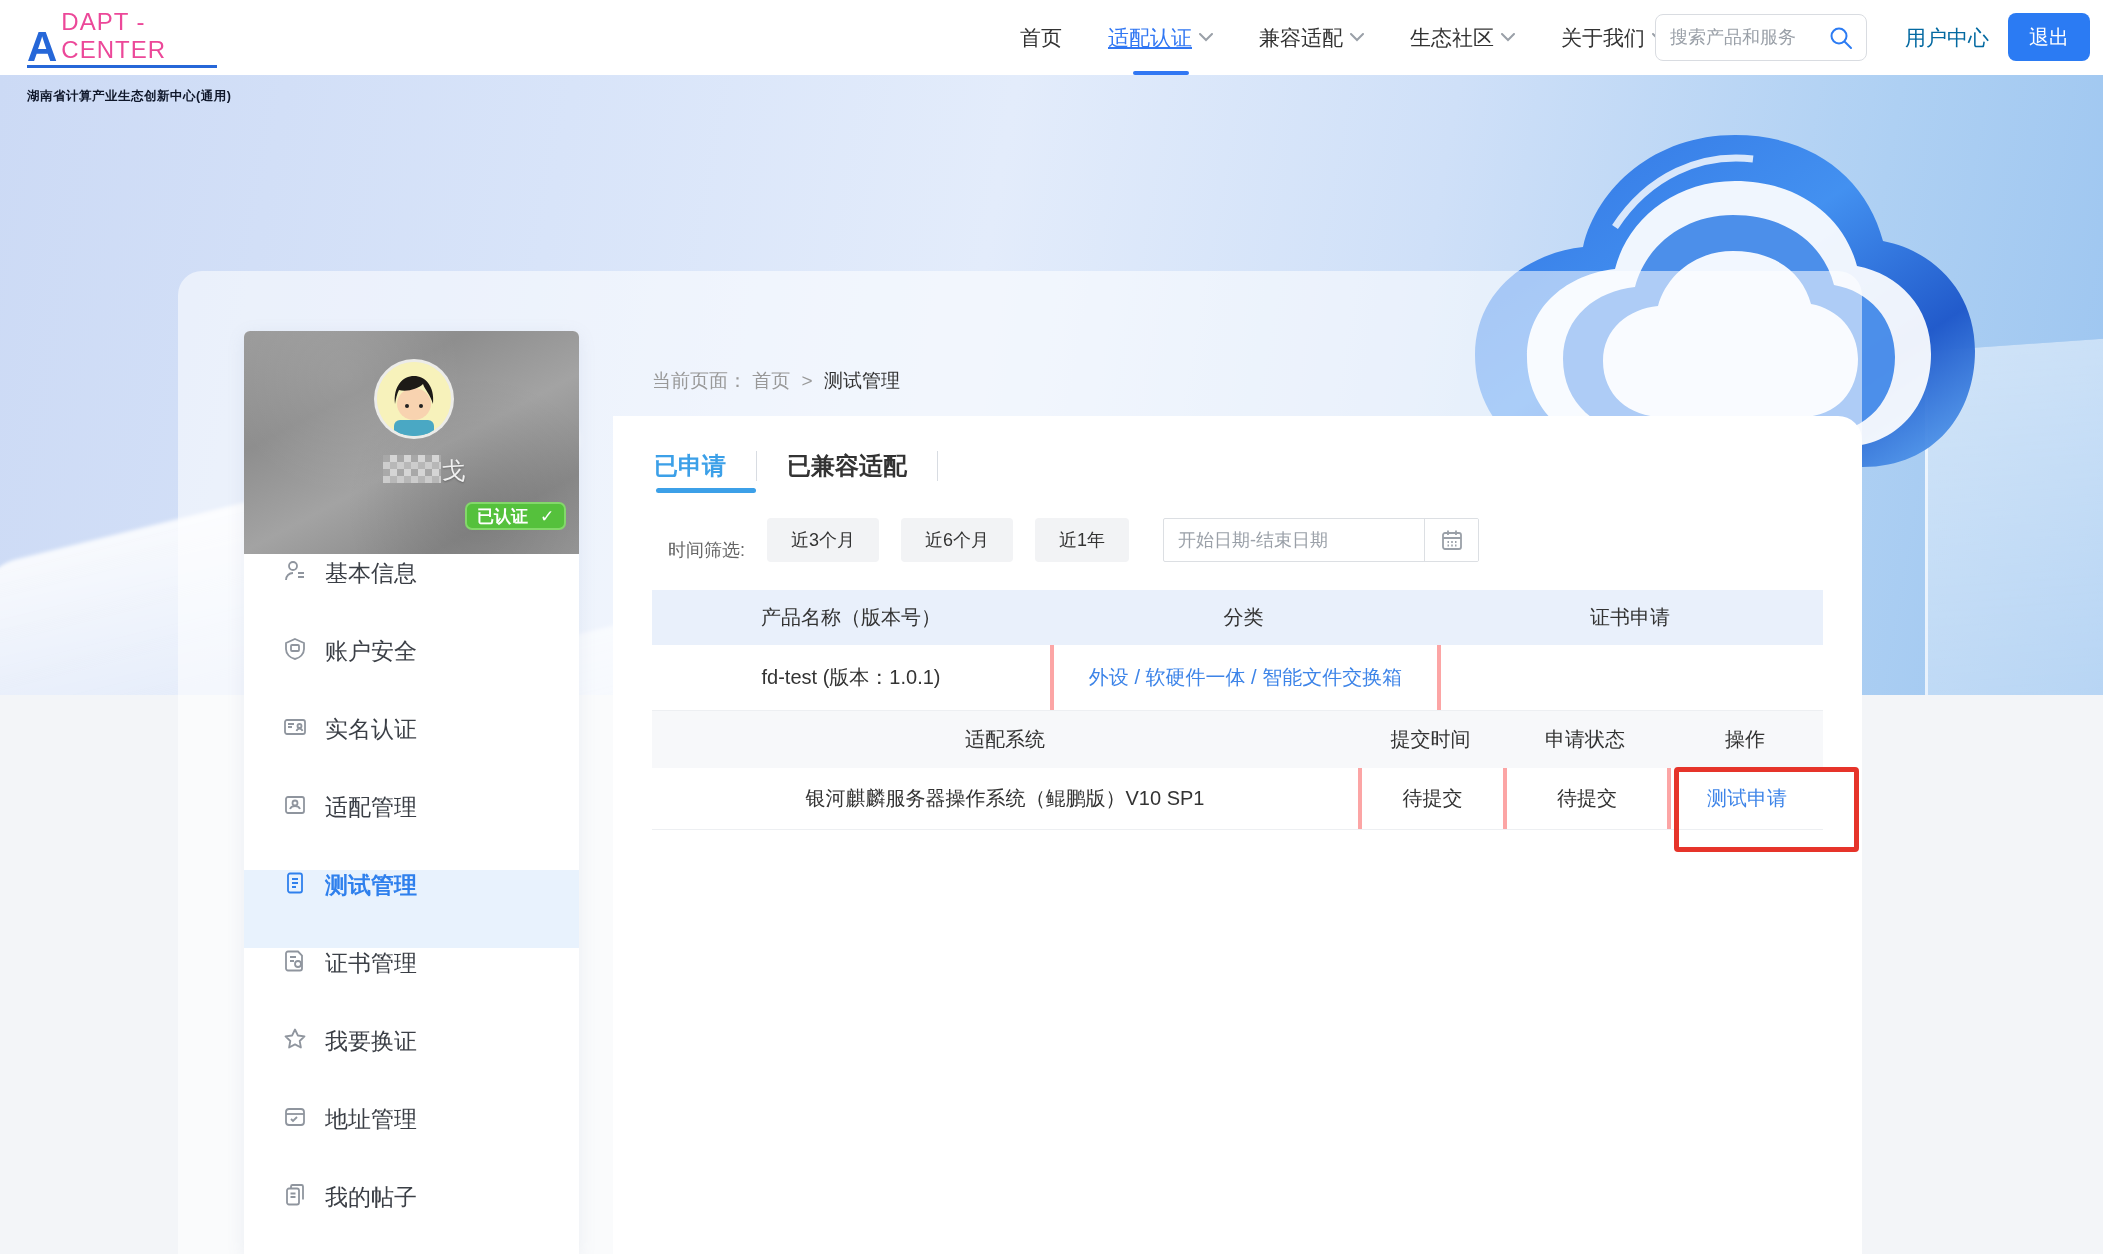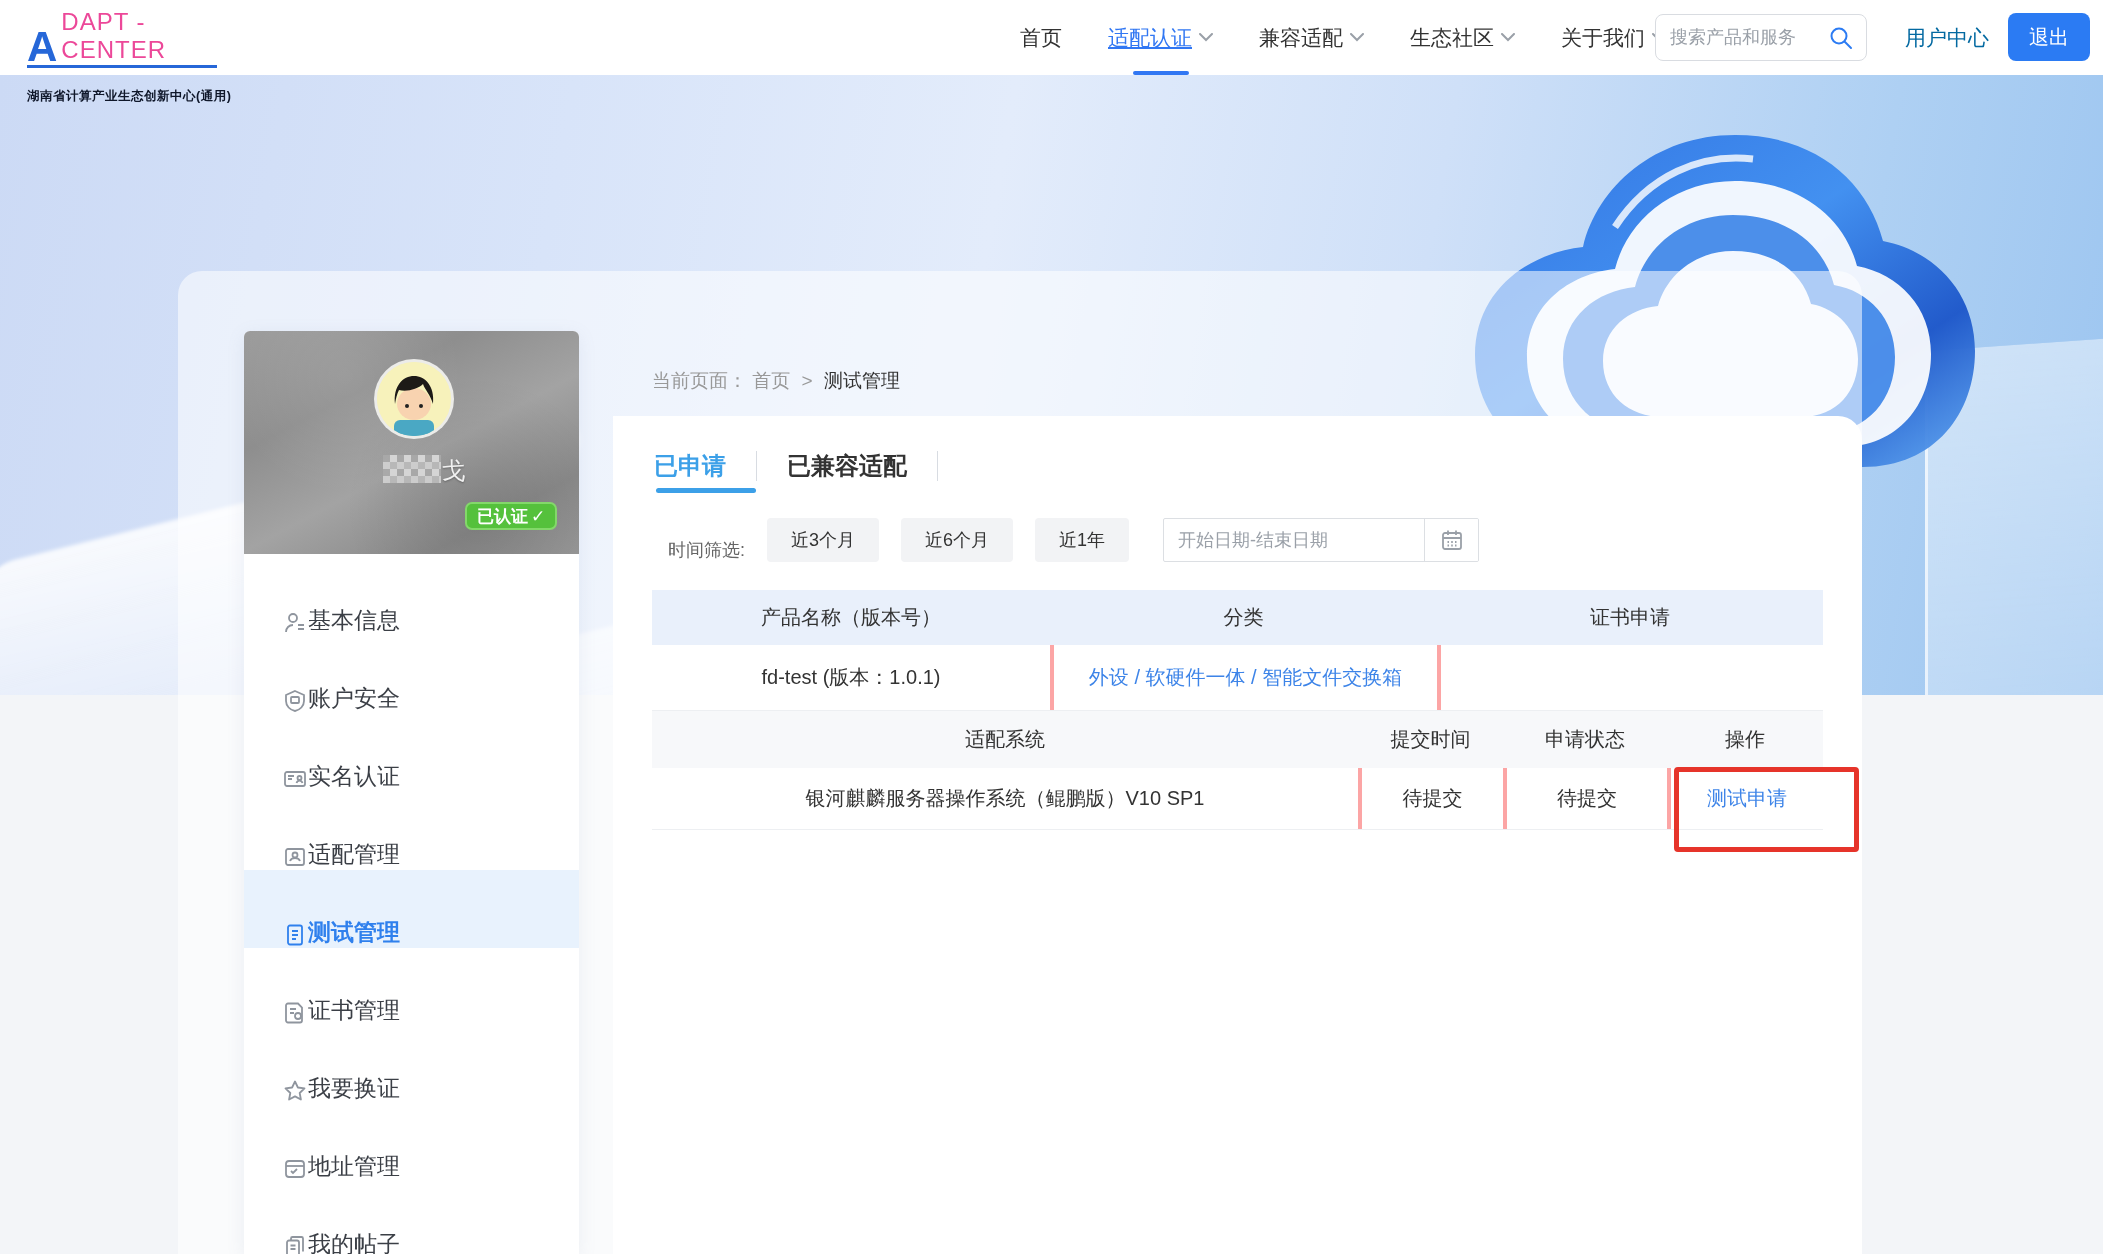--- a/index.html
+++ b/index.html
@@ -99,25 +99,25 @@
   .username-redacted {
     position:absolute; left:139px; top:124px; width:58px; height:28px;
     background:
       conic-gradient(#d8d8d8 25%, #b9b9b9 0 50%, #cfcfcf 0 75%, #a9a9a9 0) 0 0 / 14px 14px;
     opacity:.95;
   }
   .username-partial { position:absolute; left:198px; top:124px; font-size:24px; color:#f0f0f0; text-shadow:0 1px 2px rgba(0,0,0,.3); }
   .verified-badge {
     position:absolute; left:221px; top:171px; height:28px; padding:0 10px;
     background:#55c13c; border:2px solid #83d86a; border-radius:7px;
-    color:#fff; font-size:17px; font-weight:bold; display:flex; align-items:center; gap:3px; white-space:nowrap;
+    color:#fff; font-size:17px; font-weight:bold; display:flex; align-items:center; gap:12px; white-space:nowrap;
   }
   .menu { position:absolute; left:0; top:227px; width:335px; }
   .menu-item {
-    height:78px; display:flex; align-items:flex-end; padding-left:38px; 
+    height:78px; display:flex; align-items:flex-start; padding-left:38px; gap:17px;
     font-size:23px; color:#3b3f46; cursor:pointer;
   }
   .menu-item.active { background:#e8f2fd; color:#2f80ed; font-weight:bold; }
   .mi-icon { width:26px; height:26px; flex:none; display:flex; align-items:center; justify-content:center; }
   .mi-icon svg { display:block; stroke:#8f959e; }
   .menu-item.active .mi-icon svg { stroke:#2f80ed; }
 
   
   .content { position:absolute; left:652px; top:331px; width:1171px; z-index:12; }
 

